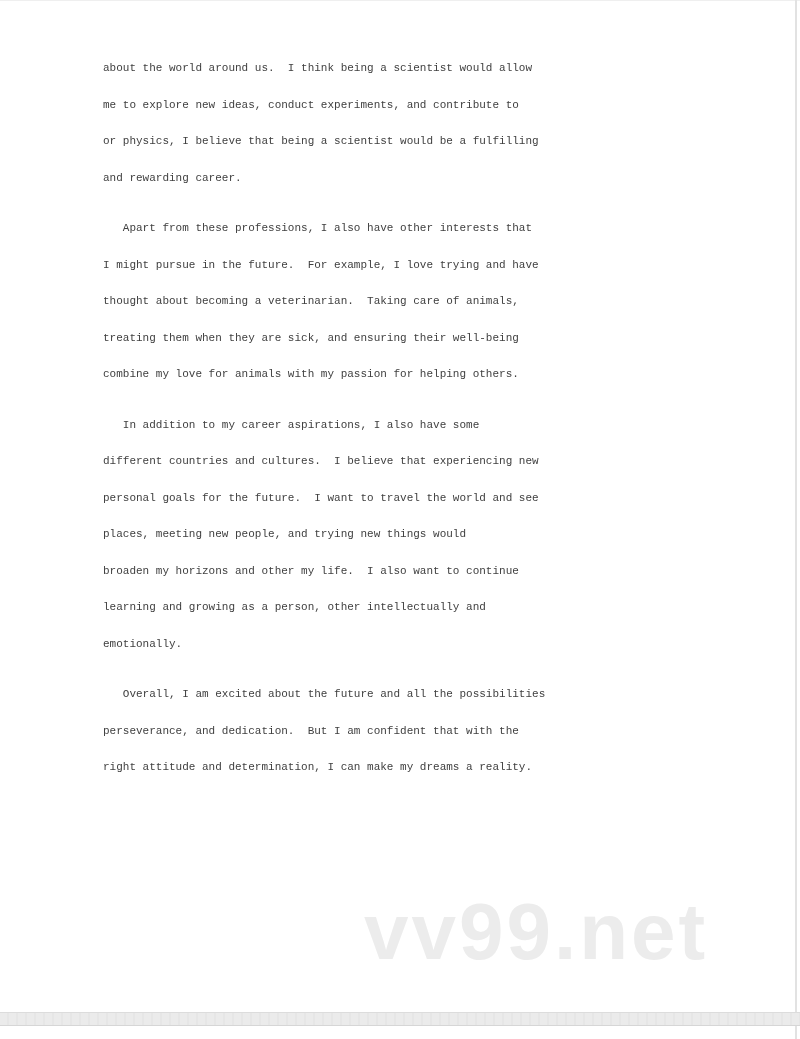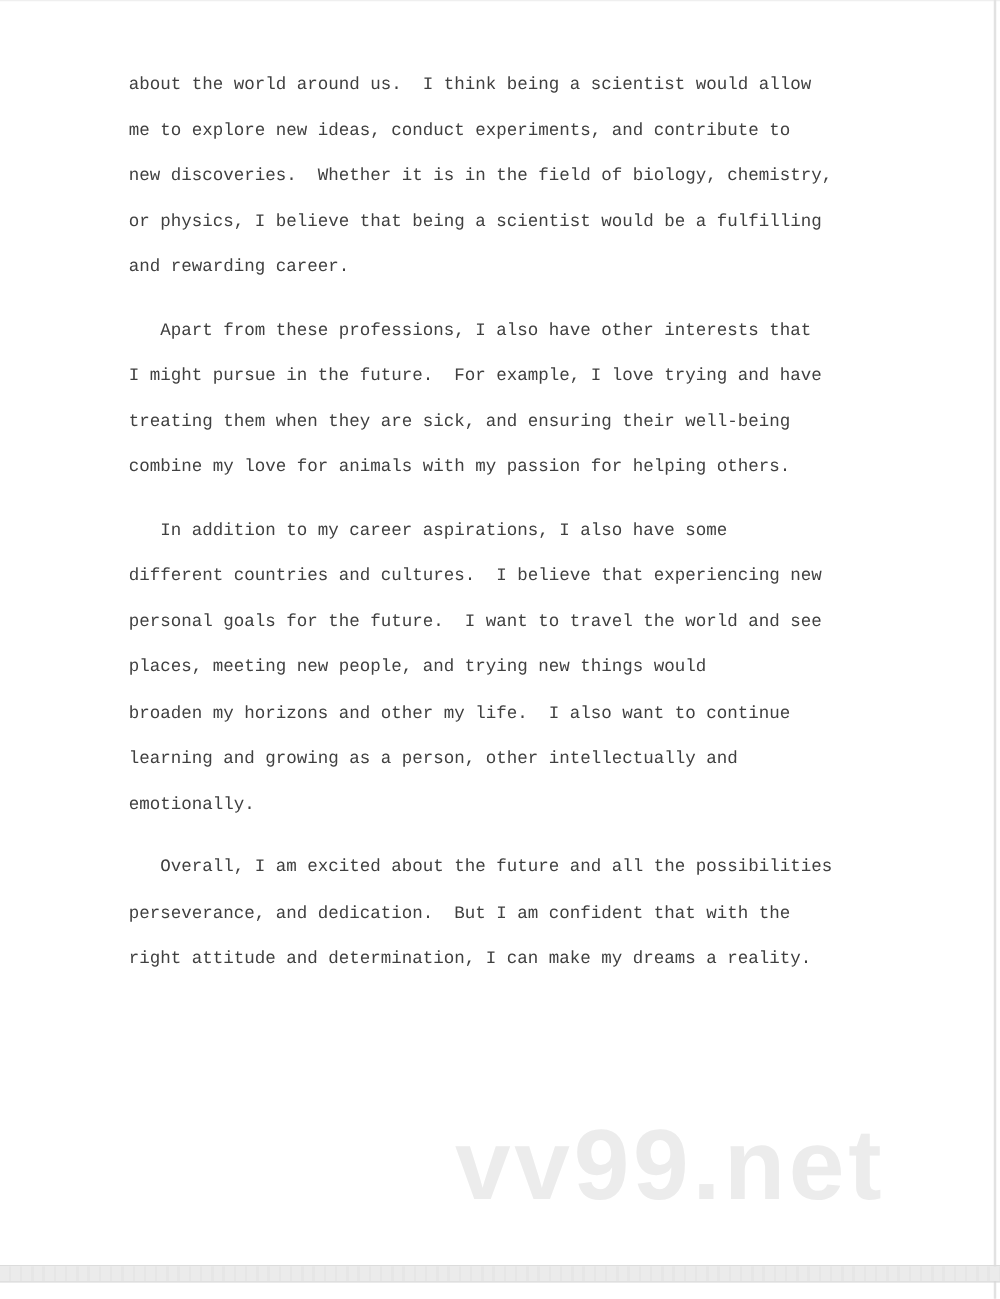--- a/index.html
+++ b/index.html
@@ -20,21 +20,21 @@
     position: absolute;
     left: 103px;
     top: 50px;
     width: 660px;
   }
   .paragraph {
     margin: 0 0 14px 0;
   }
   .text-line {
     font-family: "Liberation Mono", monospace;
-    font-size: 14px;
+    font-size: 11px;
     line-height: 36.5px;
     color: #404040;
     letter-spacing: 0px;
     white-space: pre;
   }
   .watermark {
     position: absolute;
     left: 364px;
     top: 886px;
     font-family: "Liberation Sans", sans-serif;
@@ -69,28 +69,28 @@
 </head>
 <body>
 
 <div class="top-hairline"></div>
 
 <div class="doc-page">
 
   <div class="paragraph">
     <div class="text-line">about the world around us.  I think being a scientist would allow</div>
     <div class="text-line">me to explore new ideas, conduct experiments, and contribute to</div>
-    <div class="text-line">new discoveries.  Whether it is in the field of biology, chemistry,</div>
     <div class="text-line">or physics, I believe that being a scientist would be a fulfilling</div>
     <div class="text-line">and rewarding career.</div>
   </div>
 
   <div class="paragraph">
     <div class="text-line">   Apart from these professions, I also have other interests that</div>
     <div class="text-line">I might pursue in the future.  For example, I love trying and have</div>
+    <div class="text-line">thought about becoming a veterinarian.  Taking care of animals,</div>
     <div class="text-line">treating them when they are sick, and ensuring their well-being</div>
     <div class="text-line">combine my love for animals with my passion for helping others.</div>
   </div>
 
   <div class="paragraph">
     <div class="text-line">   In addition to my career aspirations, I also have some</div>
     <div class="text-line">different countries and cultures.  I believe that experiencing new</div>
     <div class="text-line">personal goals for the future.  I want to travel the world and see</div>
     <div class="text-line">places, meeting new people, and trying new things would</div>
     <div class="text-line">broaden my horizons and other my life.  I also want to continue</div>

